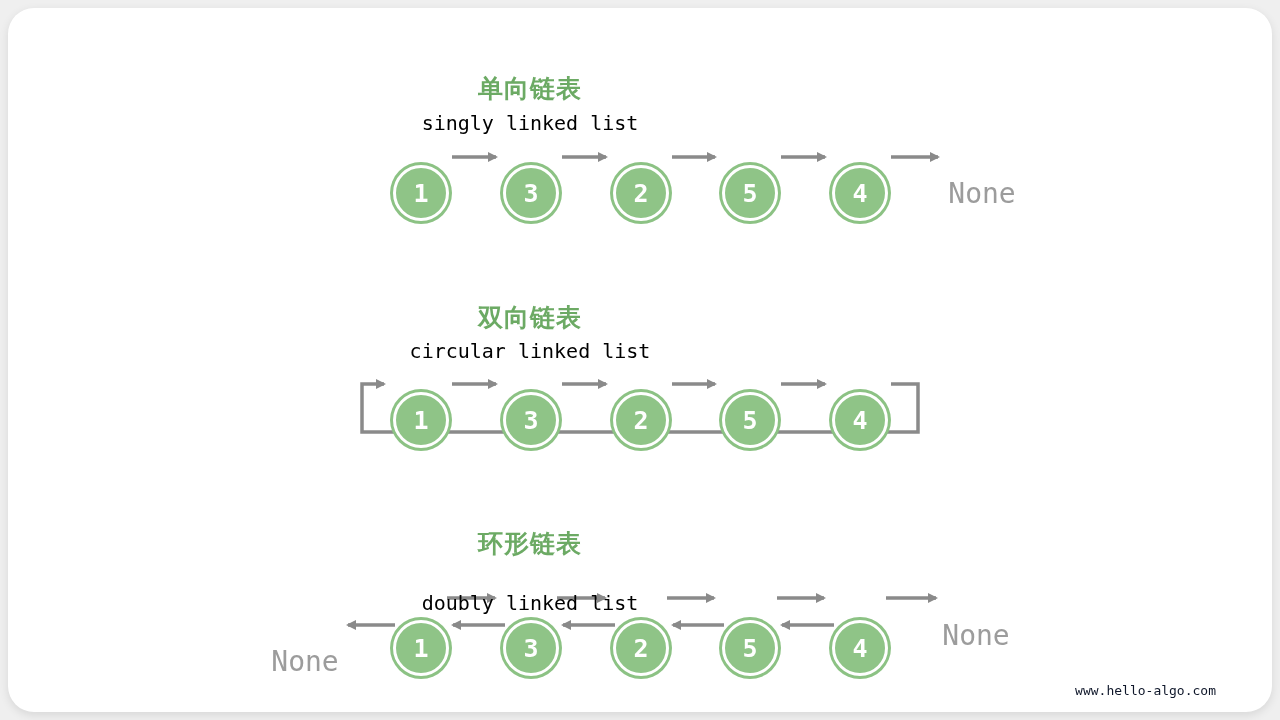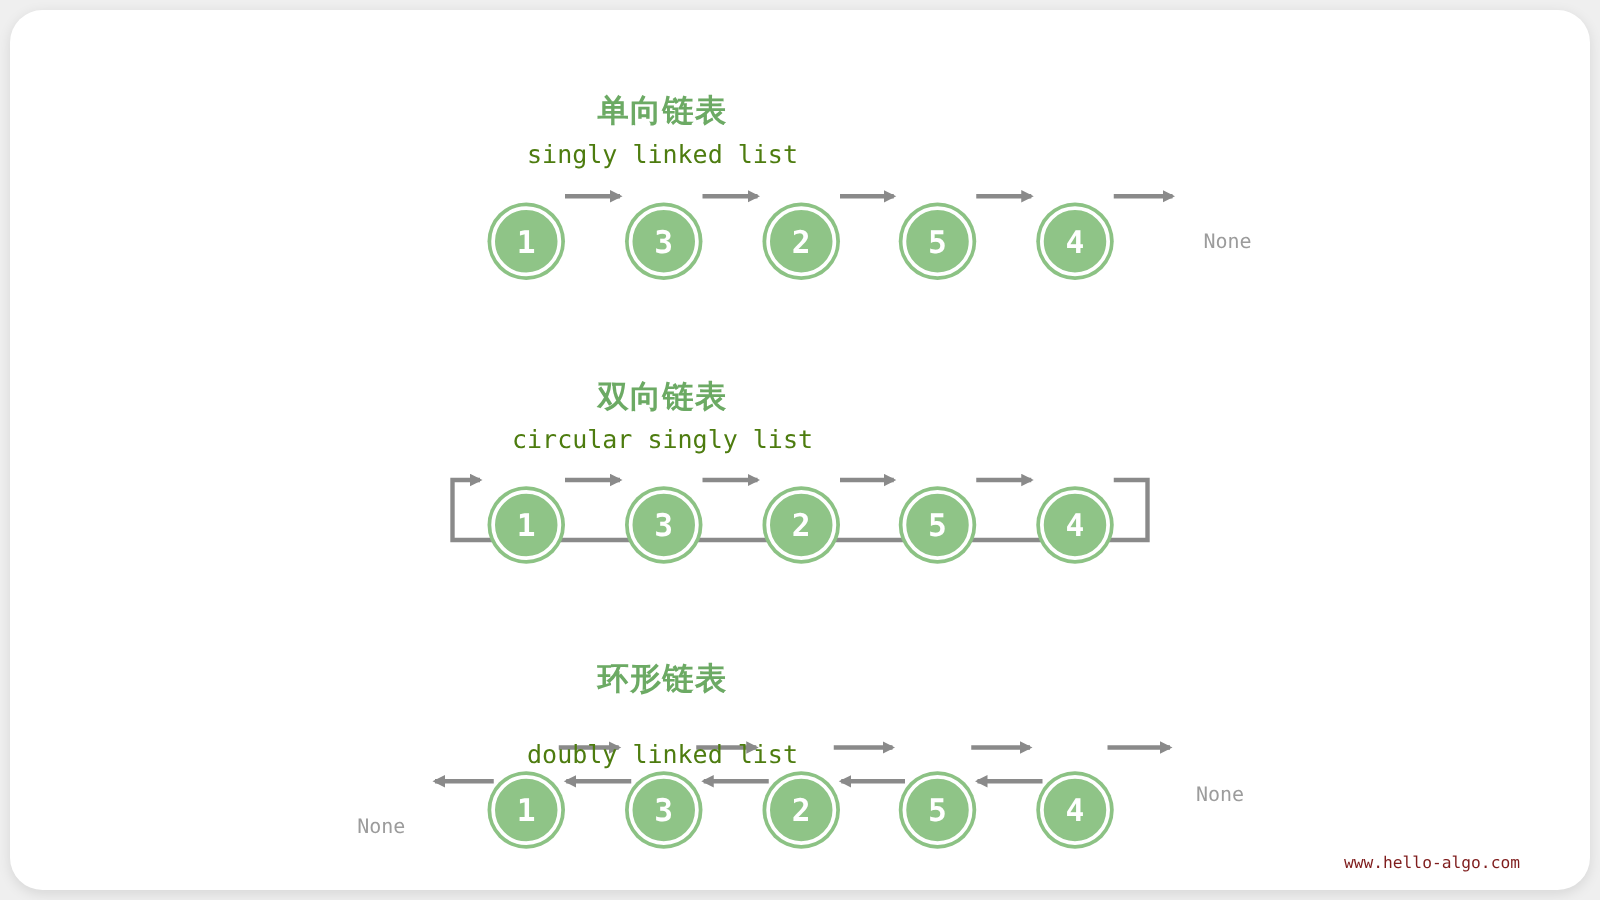--- a/index.html
+++ b/index.html
@@ -14,41 +14,41 @@
     box-shadow:0 3px 10px rgba(0,0,0,0.10);
   }
   .abs{position:absolute;margin-top:36px;}
   .centered{transform:translate(-50%,-50%);white-space:nowrap;}
   .cn-title{
     font-size:25px;font-weight:bold;color:#6caa64;
     letter-spacing:1px;
   }
   .sub{
     font-family:"DejaVu Sans Mono","Liberation Mono",monospace;
-    font-size:20px;color:#4d7c0f;
+    font-size:20px;color:#000000;
   }
   .node{
     width:50px;height:50px;border-radius:50%;
     background:#8fc487;
     border:3px solid #ffffff;
     box-shadow:0 0 0 3px #8cc284;
     color:#ffffff;
     font-family:"DejaVu Sans Mono","Liberation Mono",monospace;
     font-size:25px;font-weight:bold;
     display:flex;align-items:center;justify-content:center;
     transform:translate(-50%,-50%);
   }
   .none{
     font-family:"DejaVu Sans Mono","Liberation Mono",monospace;
-    font-size:16px;color:#9c9c9c;text-align:right;
+    font-size:28px;color:#9c9c9c;text-align:right;
   }
   .watermark{
     position:absolute;right:64px;bottom:22px;
     font-family:"DejaVu Sans Mono","Liberation Mono",monospace;
-    font-size:13px;color:#7f1d1d;
+    font-size:13px;color:#0f172a;
   }
   svg.arrows{position:absolute;left:0;top:0;}
 </style>
 </head>
 <body>
 
 <div class="card"></div>
 
 <svg class="arrows" width="1280" height="720">
   <defs>
@@ -91,21 +91,21 @@
 <div class="abs centered sub" style="left:530px;top:87px">singly linked list</div>
 
 <div class="abs node" style="left:421px;top:157px">1</div>
 <div class="abs node" style="left:531px;top:157px">3</div>
 <div class="abs node" style="left:641px;top:157px">2</div>
 <div class="abs node" style="left:750px;top:157px">5</div>
 <div class="abs node" style="left:860px;top:157px">4</div>
 <div class="abs centered none" style="left:982px;top:157px">None</div>
 
 <div class="abs centered cn-title" style="left:530px;top:281px">双向链表</div>
-<div class="abs centered sub" style="left:530px;top:315px">circular singly list</div>
+<div class="abs centered sub" style="left:530px;top:315px">circular linked list</div>
 
 <div class="abs node" style="left:421px;top:384px">1</div>
 <div class="abs node" style="left:531px;top:384px">3</div>
 <div class="abs node" style="left:641px;top:384px">2</div>
 <div class="abs node" style="left:750px;top:384px">5</div>
 <div class="abs node" style="left:860px;top:384px">4</div>
 
 <div class="abs centered cn-title" style="left:530px;top:507px">环形链表</div>
 <div class="abs centered sub" style="left:530px;top:567px">doubly linked list</div>
 

